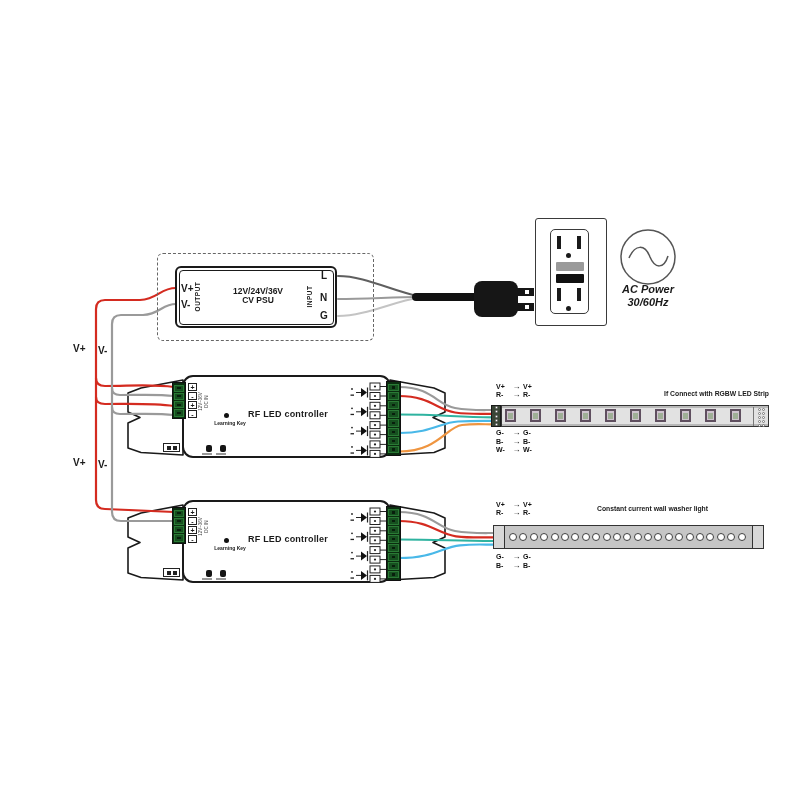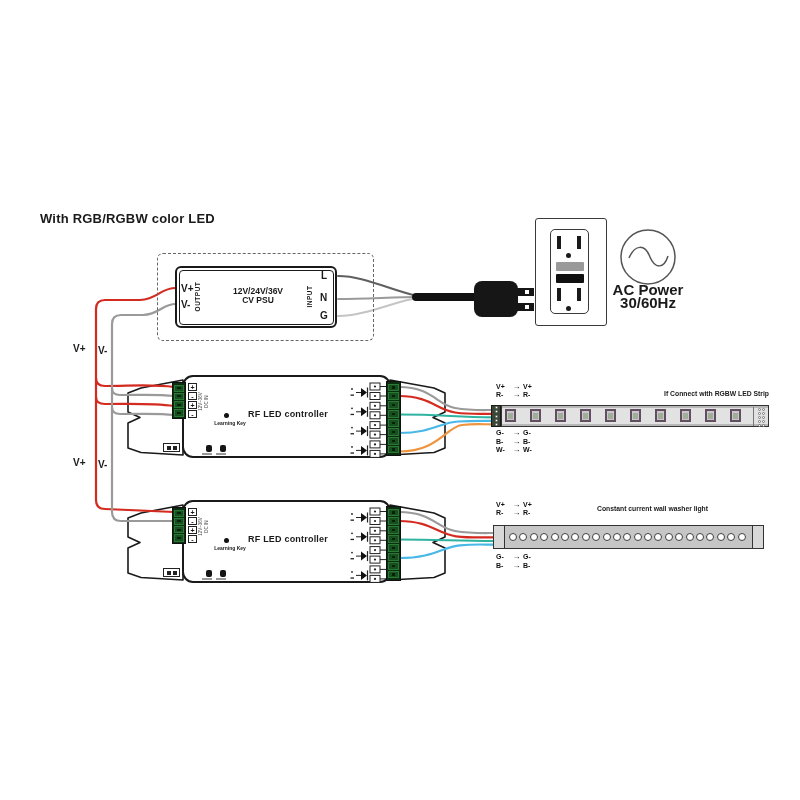--- a/index.html
+++ b/index.html
@@ -133,21 +133,20 @@
     </g>
 
     <g fill="none" stroke-width="2.2" stroke-linecap="round">
       <path d="M399,512 C432,512 437,528 455,531 C470,533.5 480,533 494,533" stroke="#9a9a9a"></path>
       <path d="M399,521 C430,521 438,534 456,536.3 C470,538 480,537.5 494,537.3" stroke="#d42b20"></path>
       <path d="M399,539.5 C440,539.5 455,541 494,541" stroke="#2fb3a0"></path>
       <path d="M399,558 C434,558 442,547 460,545.3 C474,544 482,544.6 494,544.7" stroke="#49b8e8"></path>
     </g>
   </svg>
 
-  <div class="txt b" style="left:40px;top:211px;font-size:13px;letter-spacing:0.2px;">With RGB/RGBW color LED</div>
 
   <div class="lay dashedbox" style="left:157px;top:253px;width:217px;height:88px;"></div>
   <div class="lay psu" style="left:175px;top:266px;width:162px;height:62px;">
     <div class="psu-inner"></div>
   </div>
   <div class="txt b" style="left:181px;top:283px;font-size:10px;">V+</div>
   <div class="txt b" style="left:181px;top:299px;font-size:10px;">V-</div>
   <div class="txt b vtext" style="left:176px;top:293px;width:42px;font-size:6.5px;letter-spacing:0.5px;">OUTPUT</div>
   <div class="txt b" style="left:210px;top:287px;width:96px;text-align:center;font-size:8.5px;line-height:9px;">
     <div>12V/24V/36V</div>
@@ -162,21 +161,21 @@
   <div class="lay socket" style="left:550px;top:229px;width:39px;height:85px;"></div>
   <div class="lay slot" style="left:557px;top:236px;width:4px;height:13px;"></div>
   <div class="lay slot" style="left:577px;top:236px;width:4px;height:13px;"></div>
   <div class="lay hole" style="left:566px;top:253px;width:5px;height:5px;"></div>
   <div class="lay" style="left:556px;top:262px;width:28px;height:9px;background:#9a9a9a;border-radius:1px;"></div>
   <div class="lay" style="left:556px;top:274px;width:28px;height:9px;background:#101010;border-radius:1px;"></div>
   <div class="lay slot" style="left:557px;top:288px;width:4px;height:13px;"></div>
   <div class="lay slot" style="left:577px;top:288px;width:4px;height:13px;"></div>
   <div class="lay hole" style="left:566px;top:306px;width:5px;height:5px;"></div>
 
-  <div class="txt b" style="left:608px;top:283px;width:80px;text-align:center;font-size:15px;line-height:13px;">
+  <div class="txt b" style="left:608px;top:283px;width:80px;text-align:center;font-size:11px;line-height:13px;font-style:italic;">
     <div>AC Power</div>
     <div>30/60Hz</div>
   </div>
 
   <div class="txt b" style="left:73px;top:343px;font-size:10px;">V+</div>
   <div class="txt b" style="left:98px;top:345px;font-size:10px;">V-</div>
   <div class="txt b" style="left:73px;top:457px;font-size:10px;">V+</div>
   <div class="txt b" style="left:98px;top:459px;font-size:10px;">V-</div>
 
   <div class="lay tblock" style="left:172px;top:382px;width:14px;height:37px;">

